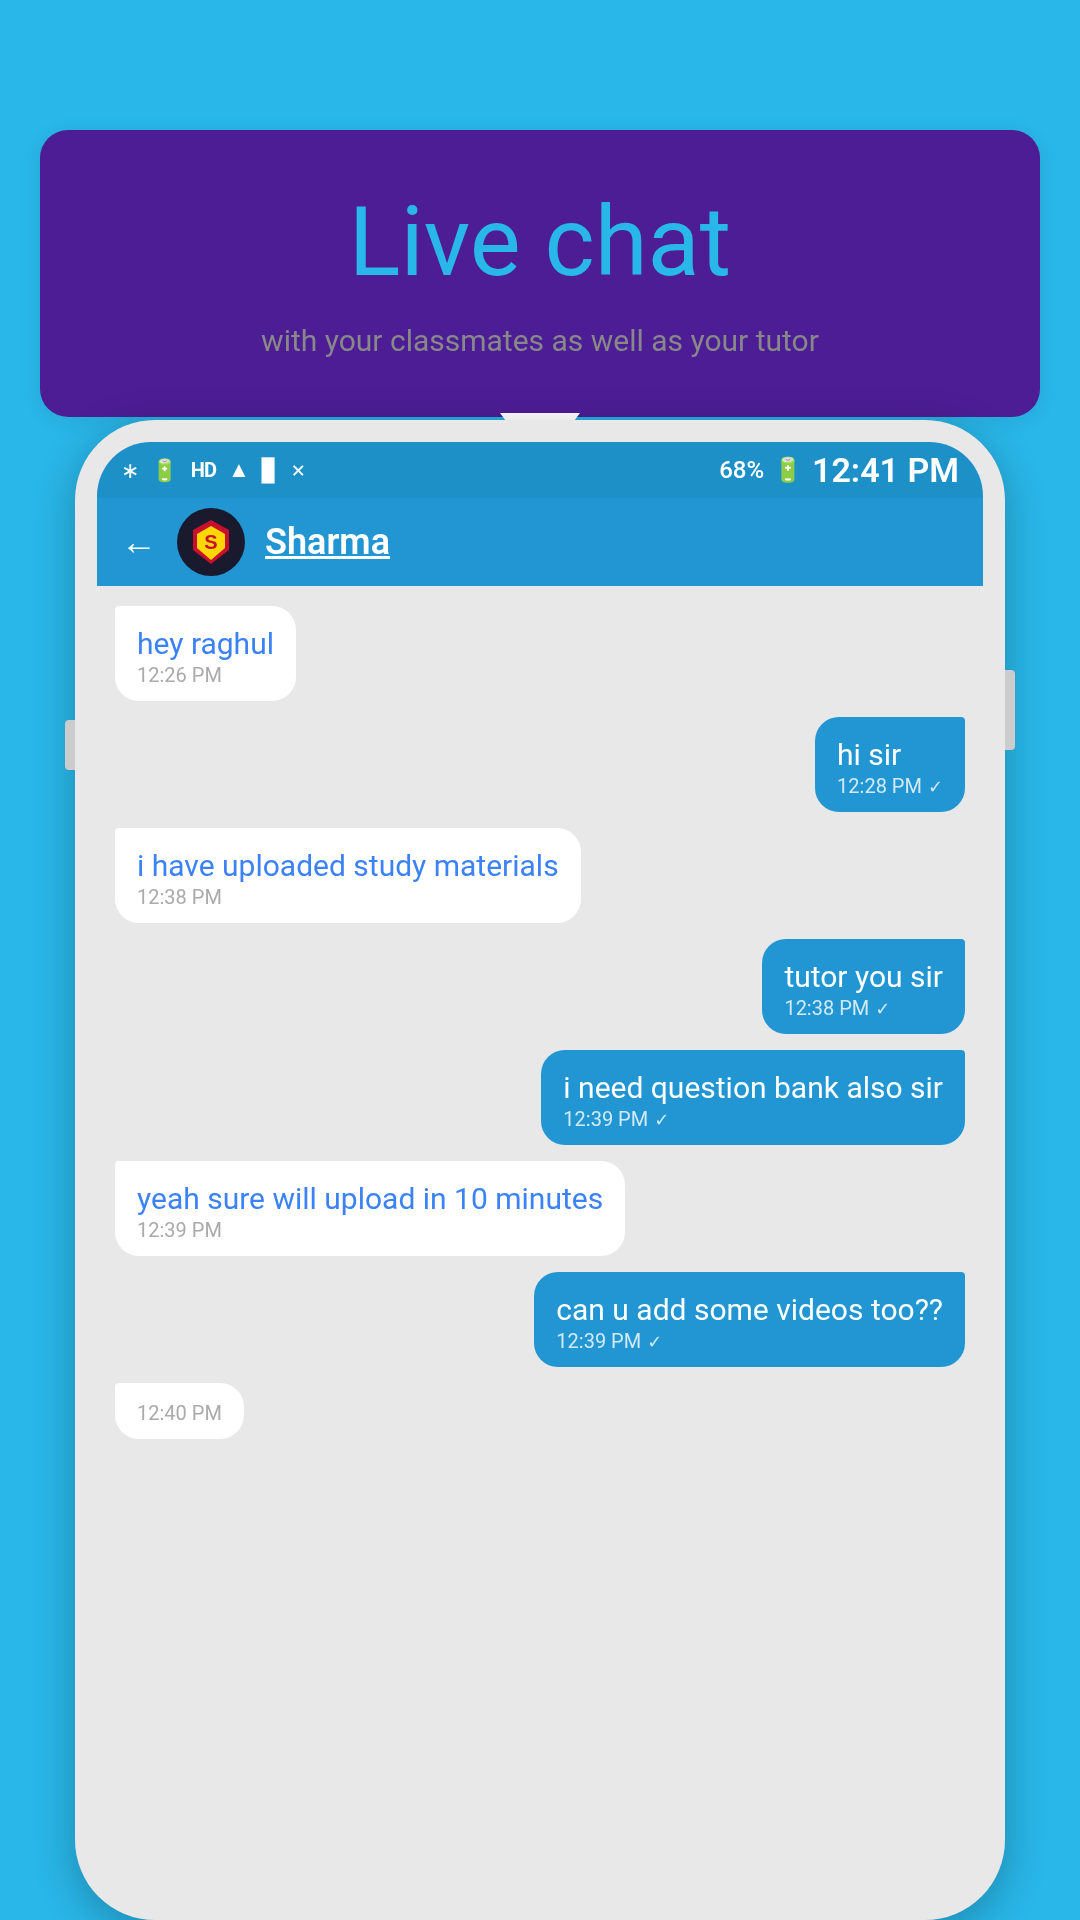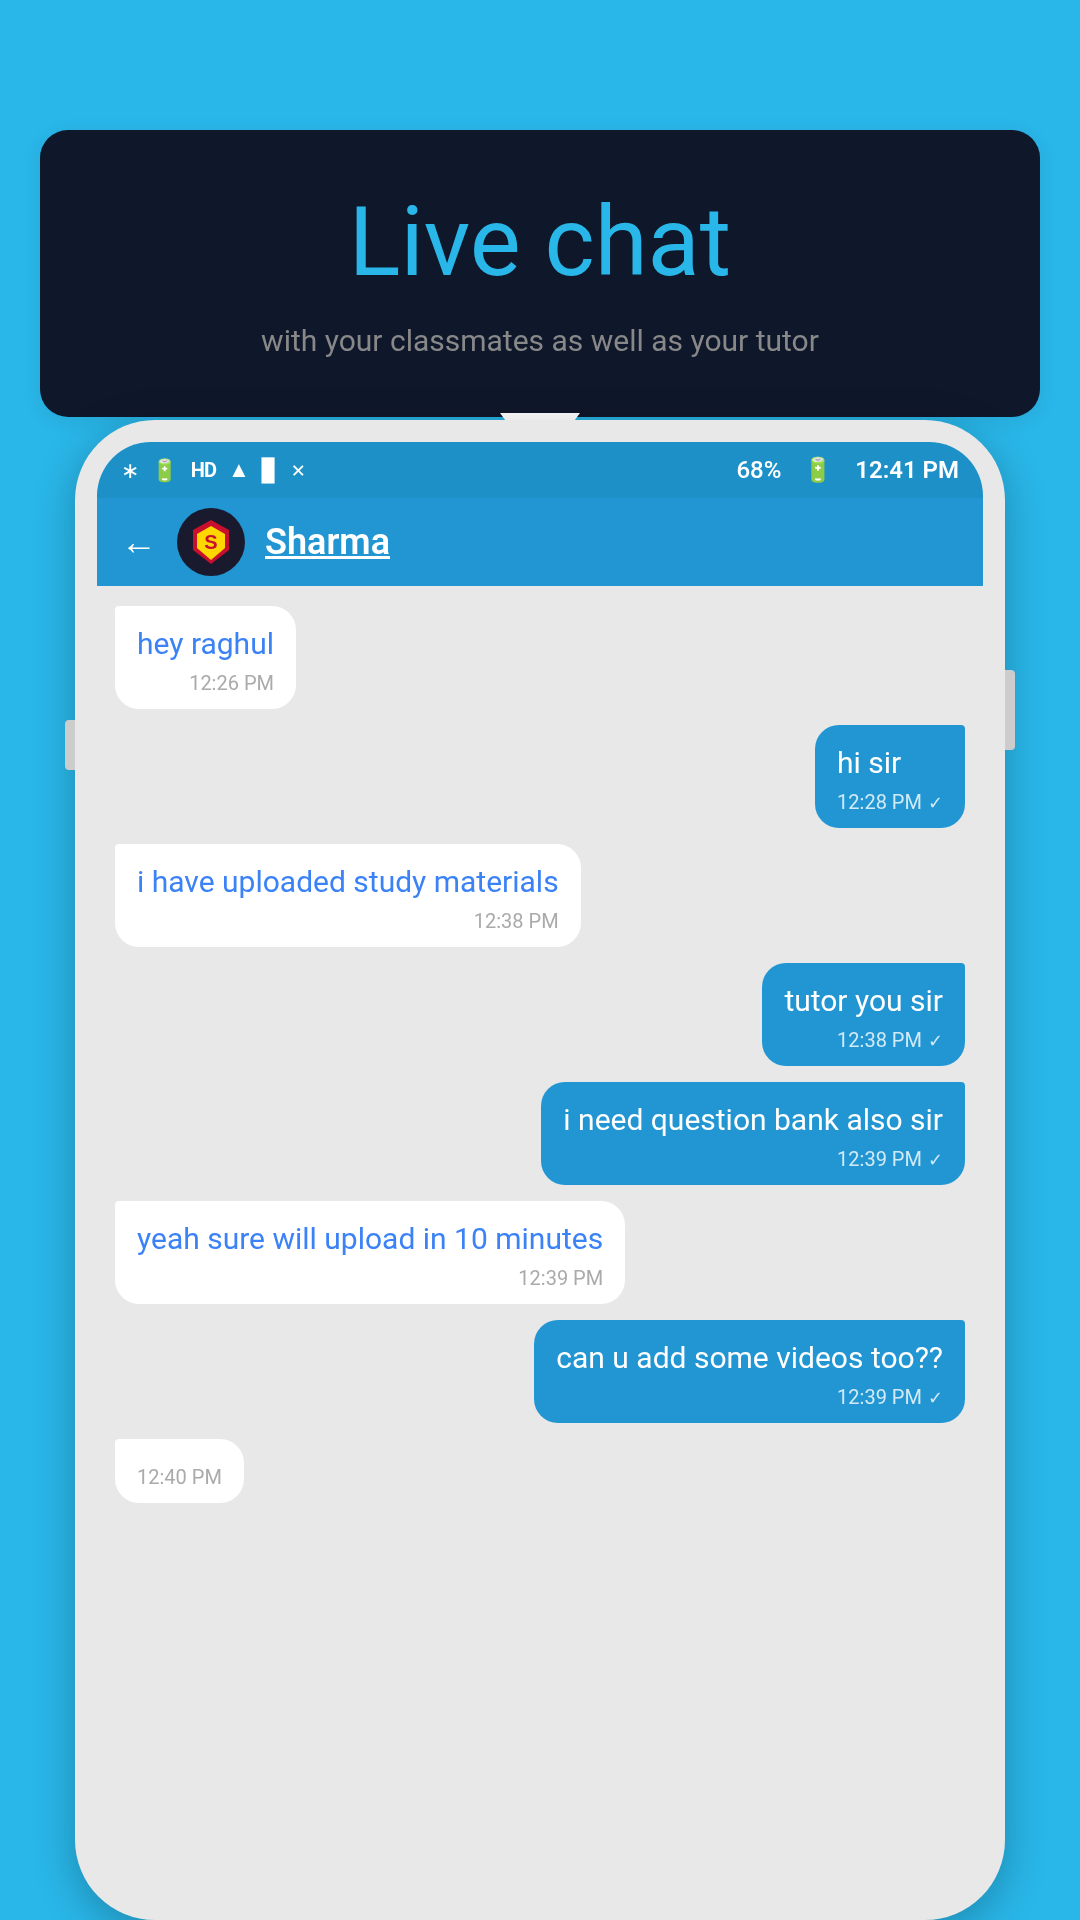--- a/index.html
+++ b/index.html
@@ -15,21 +15,21 @@
 
     
     .speech-bubble-wrapper {
       position: absolute;
       top: 130px;
       left: 40px;
       right: 40px;
     }
 
     .speech-bubble {
-      background: #0f172a;
+      background: #4c1d95;
       border-radius: 28px;
       padding: 60px 60px 55px 60px;
       text-align: center;
       position: relative;
       box-shadow: 0 4px 20px rgba(0,0,0,0.08);
     }
 
     .speech-bubble::after {
       content: '';
       position: absolute;
@@ -142,33 +142,33 @@
 
     .status-left {
       display: flex;
       align-items: center;
       gap: 12px;
     }
 
     .status-right {
       display: flex;
       align-items: center;
-      gap: 22px;
+      gap: 9px;
       font-size: 24px;
       color: white;
       font-weight: 500;
     }
 
     .status-icon {
       color: white;
       font-size: 22px;
     }
 
     .status-time {
-      font-size: 24px;
+      font-size: 34px;
       color: white;
       font-weight: 600;
     }
 
     
     .chat-header {
       background: #2196d3;
       height: 88px;
       display: flex;
       align-items: center;
@@ -251,23 +251,23 @@
       color: #3b82f6;
     }
 
     .msg-bubble.sent .msg-text {
       color: white;
     }
 
     .msg-meta {
       display: flex;
       align-items: center;
-      justify-content: flex-end;
+      justify-content: flex-start;
       gap: 6px;
-      margin-top: 8px;
+      margin-top: 0;
     }
 
     .msg-time {
       font-size: 20px;
       color: #888;
     }
 
     .msg-bubble.sent .msg-time {
       color: rgba(255,255,255,0.8);
     }

